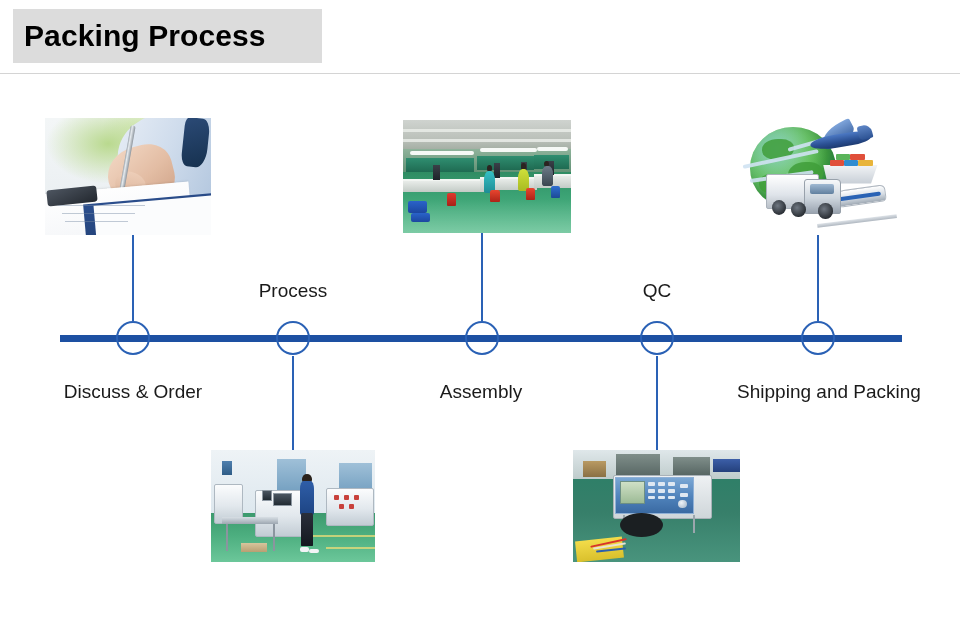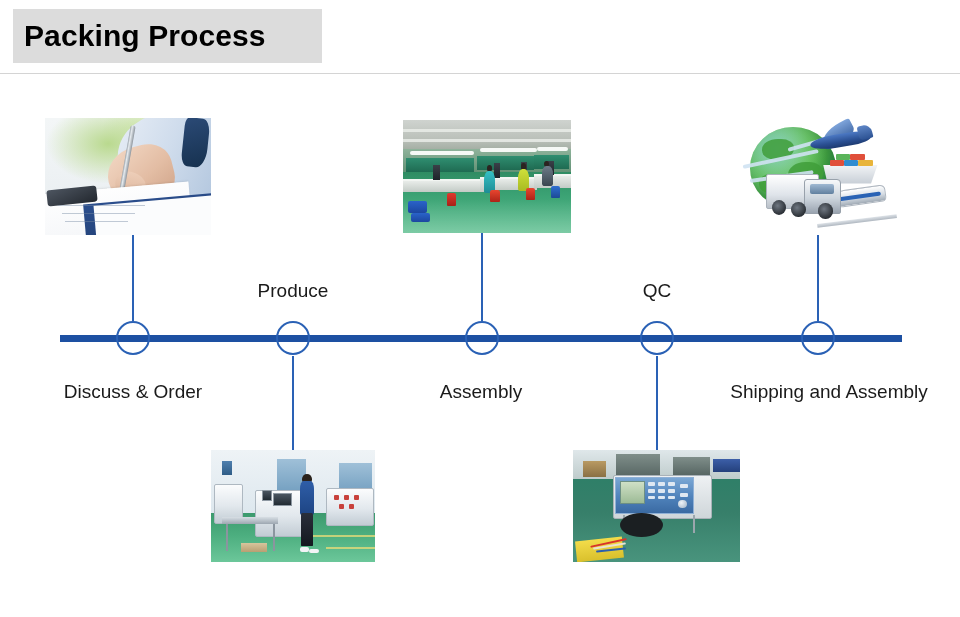--- a/index.html
+++ b/index.html
@@ -514,26 +514,26 @@
 
 <div class="connector" style="left:292px; top:356px; height:94px;"></div>
 <div class="connector" style="left:656px; top:356px; height:94px;"></div>
 
 <div class="node-circle" style="left:116px; top:321px;"></div>
 <div class="node-circle" style="left:276px; top:321px;"></div>
 <div class="node-circle" style="left:465px; top:321px;"></div>
 <div class="node-circle" style="left:640px; top:321px;"></div>
 <div class="node-circle" style="left:801px; top:321px;"></div>
 
-<div class="node-label" style="left:193px; top:281px; width:200px;">Produce</div>
+<div class="node-label" style="left:193px; top:281px; width:200px;">Process</div>
 <div class="node-label" style="left:557px; top:281px; width:200px;">QC</div>
 
 <div class="node-label" style="left:33px; top:382px; width:200px;">Discuss &amp; Order</div>
 <div class="node-label" style="left:381px; top:382px; width:200px;">Assembly</div>
-<div class="node-label" style="left:709px; top:382px; width:240px;">Shipping and Assembly</div>
+<div class="node-label" style="left:709px; top:382px; width:240px;">Shipping and Packing</div>
 
 <div class="photo" style="left:211px; top:450px; width:164px; height:112px;">
   <div class="scene">
     <div class="p4-wall"></div>
     <div class="p4-panelblue" style="left:40%; top:8%; width:18%; height:34%;"></div>
     <div class="p4-panelblue" style="left:78%; top:12%; width:20%; height:30%;"></div>
     <div class="p4-panelblue" style="left:7%;  top:10%; width:6%;  height:12%; background:linear-gradient(180deg,#4f7fae,#2f5c86);"></div>
     <div class="p4-floor"></div>
     <div class="p4-floorline" style="left:62%; bottom:22%; width:38%;"></div>
     <div class="p4-floorline" style="left:70%; bottom:12%; width:30%;"></div>

